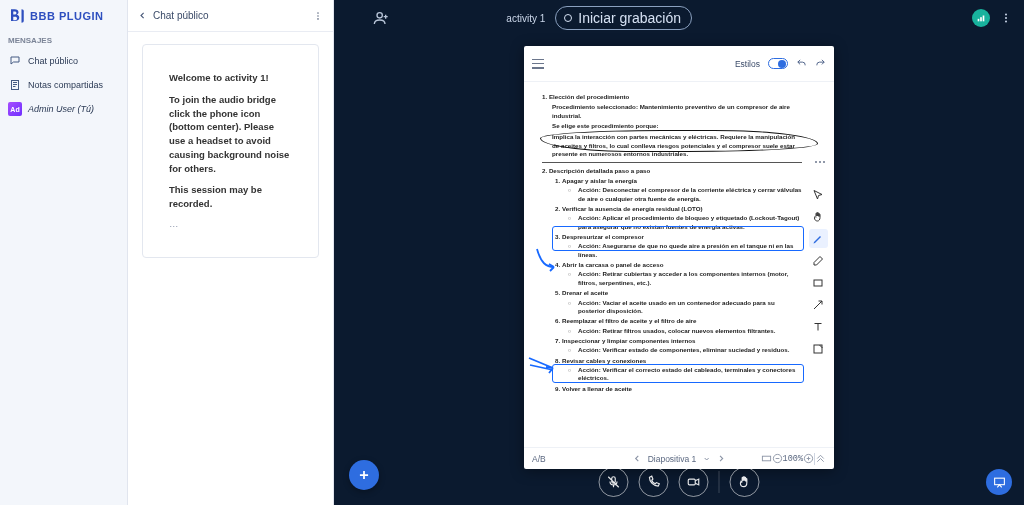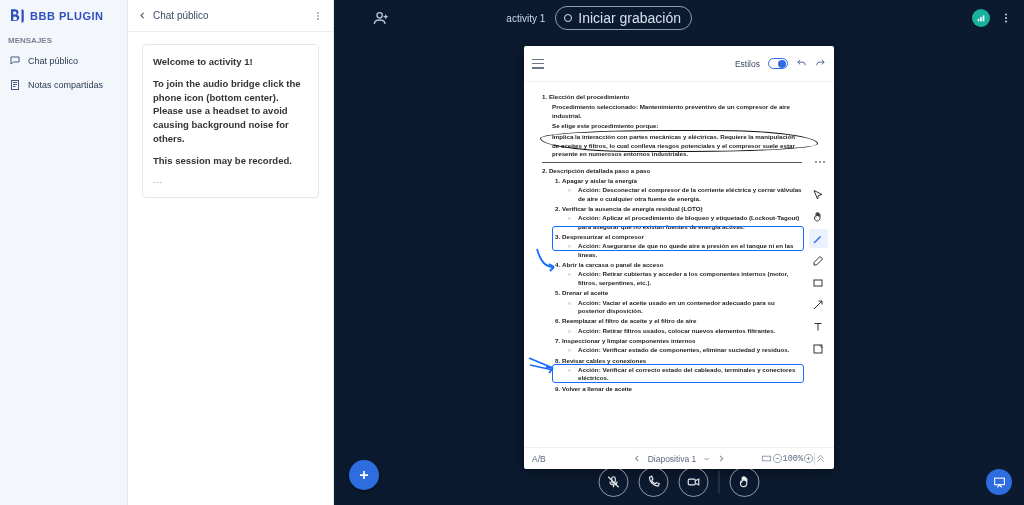--- a/index.html
+++ b/index.html
@@ -10,21 +10,21 @@
   .logo-text { color:#2e4fbf; font-weight:700; font-size:11px; letter-spacing:.5px; margin-left:4px; }
   .section-label { font-size:8px; color:#7b8497; padding:4px 8px; font-weight:600; text-transform:none; display:flex; justify-content:space-between; align-items:center; }
   .rail-item { display:flex; align-items:center; padding:5px 8px; font-size:9px; color:#2b3a55; cursor:pointer; }
   .rail-icon { width:14px; height:14px; margin-right:6px; display:flex; align-items:center; justify-content:center; }
   .avatar { width:14px; height:14px; background:linear-gradient(135deg,#a74eff,#6f2fff); color:#fff; font-size:7px; font-weight:700; display:flex; align-items:center; justify-content:center; border-radius:2px; margin-right:6px;}
   
   .chat-panel { width:206px; background:#fff; display:flex; flex-direction:column; border-right:1px solid #e1e5ee;}
   .chat-header { height:32px; display:flex; align-items:center; justify-content:space-between; padding:0 10px; border-bottom:1px solid #e9ecf3; font-size:10px; color:#3a4a68; }
   .chat-header-left { display:flex; align-items:center; gap:6px;}
   .chat-body { flex:1; padding:12px 14px; overflow:auto;}
-  .chat-card { border:1px solid #e3e7ef; border-radius:4px; padding:10px; font-size:9.5px; line-height:1.45; color:#333; }
+  .chat-card { border:1px solid #e3e7ef; border-radius:4px; padding:26px; font-size:9.5px; line-height:1.45; color:#333; }
   .chat-card .welcome { font-weight:700; margin-bottom:8px; display:block;}
   .chat-card .audio { font-weight:700; display:block; margin-bottom:8px;}
   .chat-card .recorded { font-weight:700; display:block; margin-bottom:6px;}
   .chat-input-row { display:flex; padding:8px; gap:6px;}
   .chat-input { flex:1; border:1px solid #2e6de0; border-radius:3px; font-size:10px; padding:6px 8px; color:#8a94a9; outline:none; background:#fff;}
   .send-btn { width:26px; height:26px; border-radius:4px; background:#2e6de0; display:flex; align-items:center; justify-content:center; cursor:pointer;}
   
   .stage { flex:1; background:#0b1a2f; position:relative; display:flex; flex-direction:column;padding-left:26px;}
   .topbar { height:36px; display:flex; align-items:center; justify-content:space-between; padding:0 12px; color:#dbe5f5; font-size:10px;}
   .topbar-left { display:flex; align-items:center; gap:10px;}
@@ -106,20 +106,24 @@
   </div>
   <div class="rail-item">
     <span class="rail-icon">
         <svg width="12" height="12" viewBox="0 0 24 24" fill="none" stroke="#455a82" stroke-width="2">
           <rect x="5" y="3" width="14" height="18"></rect>
           <path d="M8 7h8M8 11h8M8 15h5"></path>
         </svg>
       </span>
     <span>Notas compartidas</span>
   </div>
+  <div class="rail-item">
+    <span class="avatar">Ad</span>
+    <span style="font-style:italic;">Admin User (Tú)</span>
+  </div>
 </div>
 
 <div class="chat-panel">
   <div class="chat-header">
     <div class="chat-header-left">
       <span>
           <svg width="9" height="9" viewBox="0 0 24 24" fill="none" stroke="#4a5a7a" stroke-width="3">
             <path d="M15 5l-7 7 7 7"></path>
           </svg>
         </span>

